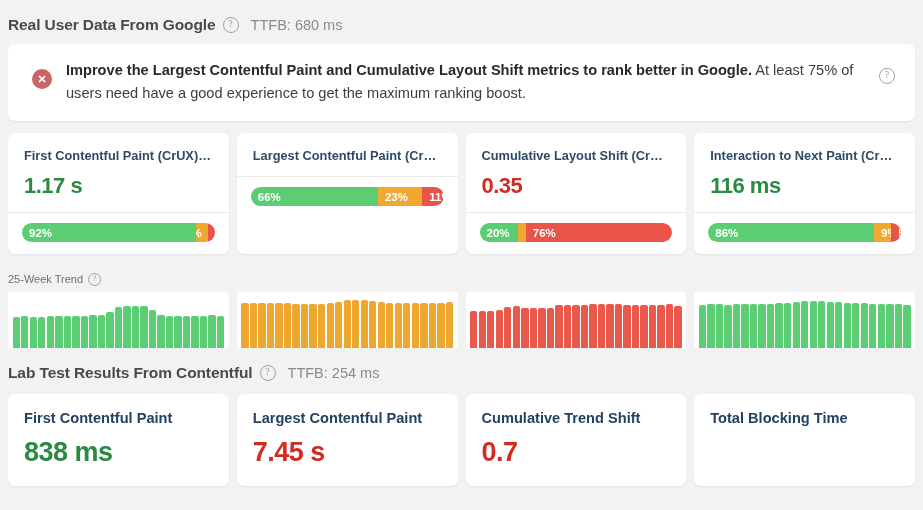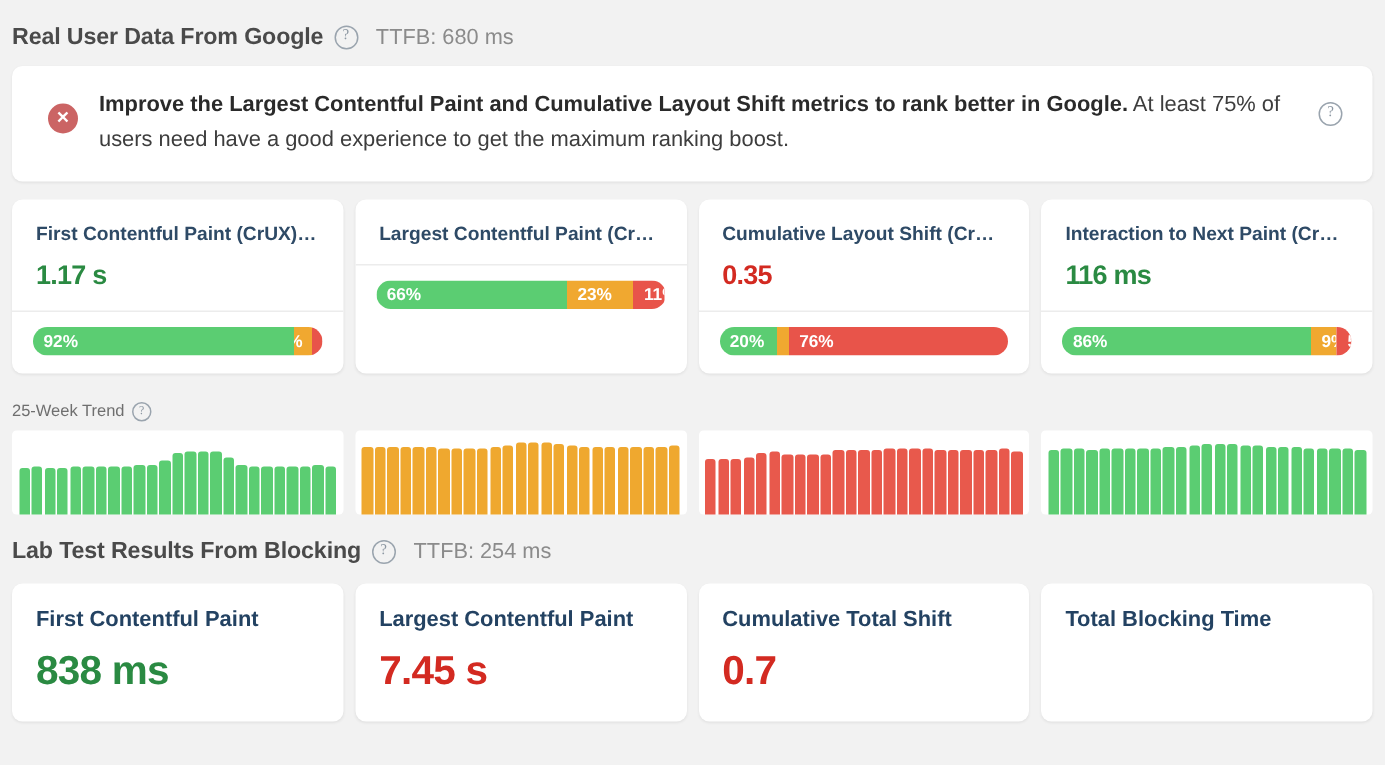--- a/index.html
+++ b/index.html
@@ -134,21 +134,21 @@
   }
   .card-title {
     font-size: 12.8px;
     font-weight: bold;
     color: #2e4a66;
     white-space: nowrap;
     overflow: hidden;
     text-overflow: ellipsis;
   }
   .card-value {
-    font-size: 18px;
+    font-size: 22px;
     font-weight: bold;
     margin-top: 10px;
     letter-spacing: -0.5px;
   }
   .v-good { color: #2a8a42; }
   .v-mid  { color: #d1541c; }
   .v-bad  { color: #d32a21; }
 
   .card-foot {
     border-top: 1px solid #ececec;
@@ -414,21 +414,21 @@
         <div class="bar bar-good" title="W20: 86" style="height: 44.72px;"></div>
         <div class="bar bar-good" title="W21: 85" style="height: 44.2px;"></div>
         <div class="bar bar-good" title="W22: 85" style="height: 44.2px;"></div>
         <div class="bar bar-good" title="W23: 85" style="height: 44.2px;"></div>
         <div class="bar bar-good" title="W24: 85" style="height: 44.2px;"></div>
         <div class="bar bar-good" title="W25: 83" style="height: 43.16px;"></div>
       </div>
   </div>
 
   <div class="section-head">
-    <span class="section-title">Lab Test Results From Blocking</span>
+    <span class="section-title">Lab Test Results From Contentful</span>
     <span class="help-icon">?</span>
     <span class="ttfb">TTFB: 254 ms</span>
   </div>
 
   <div class="grid" style="margin-top:4px">
 
     <div class="card lab-card">
       <div class="card-body">
         <div class="lab-title">First Contentful Paint</div>
         <div class="lab-value v-good">838 ms</div>
@@ -437,21 +437,21 @@
 
     <div class="card lab-card">
       <div class="card-body">
         <div class="lab-title">Largest Contentful Paint</div>
         <div class="lab-value v-bad">7.45 s</div>
       </div>
     </div>
 
     <div class="card lab-card">
       <div class="card-body">
-        <div class="lab-title">Cumulative Total Shift</div>
+        <div class="lab-title">Cumulative Trend Shift</div>
         <div class="lab-value v-bad">0.7</div>
       </div>
     </div>
 
     <div class="card lab-card">
       <div class="card-body">
         <div class="lab-title">Total Blocking Time</div>
       </div>
     </div>
 

